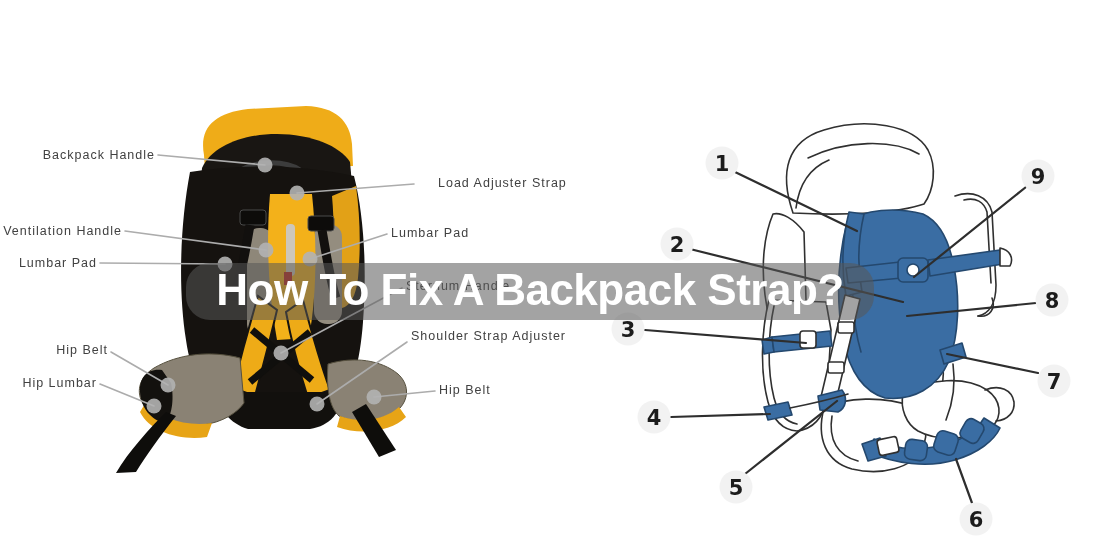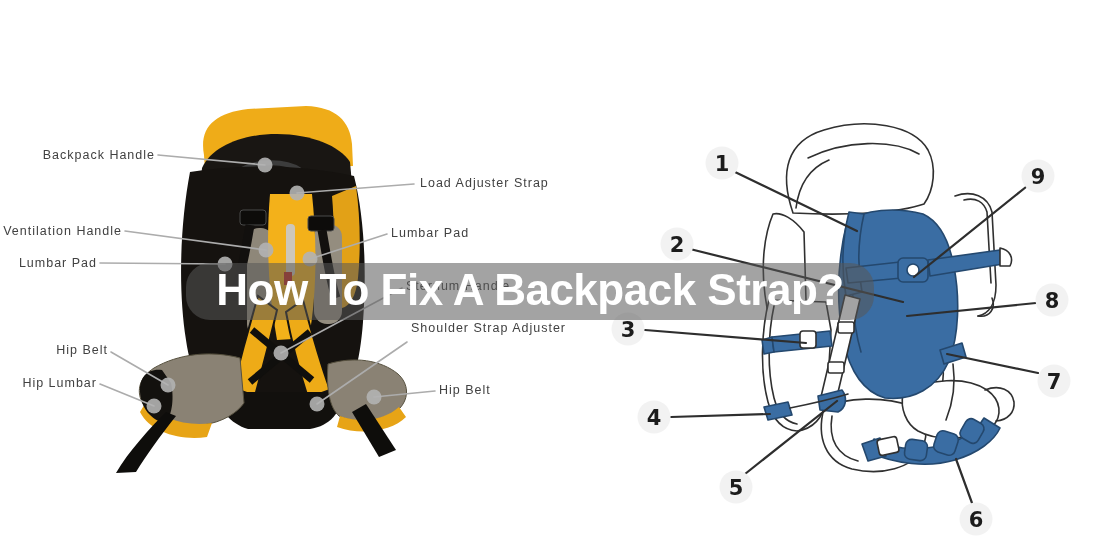--- a/index.html
+++ b/index.html
@@ -171,24 +171,24 @@
       <line x1="1036" y1="303" x2="907" y2="316"></line>
       <line x1="1026" y1="187" x2="914" y2="277"></line>
     </g>
   </svg>
 
   <div class="lbl align-right" style="left:155px;top:155px">Backpack Handle</div>
   <div class="lbl align-right" style="left:122px;top:231px">Ventilation Handle</div>
   <div class="lbl align-right" style="left:97px;top:263px">Lumbar Pad</div>
   <div class="lbl align-right" style="left:108px;top:350px">Hip Belt</div>
   <div class="lbl align-right" style="left:97px;top:383px">Hip Lumbar</div>
-  <div class="lbl" style="left:420px;top:183px">Load Adjuster Strap</div>
+  <div class="lbl" style="left:438px;top:183px">Load Adjuster Strap</div>
   <div class="lbl" style="left:391px;top:233px">Lumbar Pad</div>
   <div class="lbl" style="left:406px;top:286px">Sternum Handle</div>
-  <div class="lbl" style="left:411px;top:328px">Shoulder Strap Adjuster</div>
+  <div class="lbl" style="left:411px;top:336px">Shoulder Strap Adjuster</div>
   <div class="lbl" style="left:439px;top:390px">Hip Belt</div>
 
   <div class="num-badge" style="left:722px;top:163px">1</div>
   <div class="num-badge" style="left:677px;top:244px">2</div>
   <div class="num-badge" style="left:628px;top:329px">3</div>
   <div class="num-badge" style="left:654px;top:417px">4</div>
   <div class="num-badge" style="left:736px;top:487px">5</div>
   <div class="num-badge" style="left:976px;top:519px">6</div>
   <div class="num-badge" style="left:1054px;top:381px">7</div>
   <div class="num-badge" style="left:1052px;top:300px">8</div>

